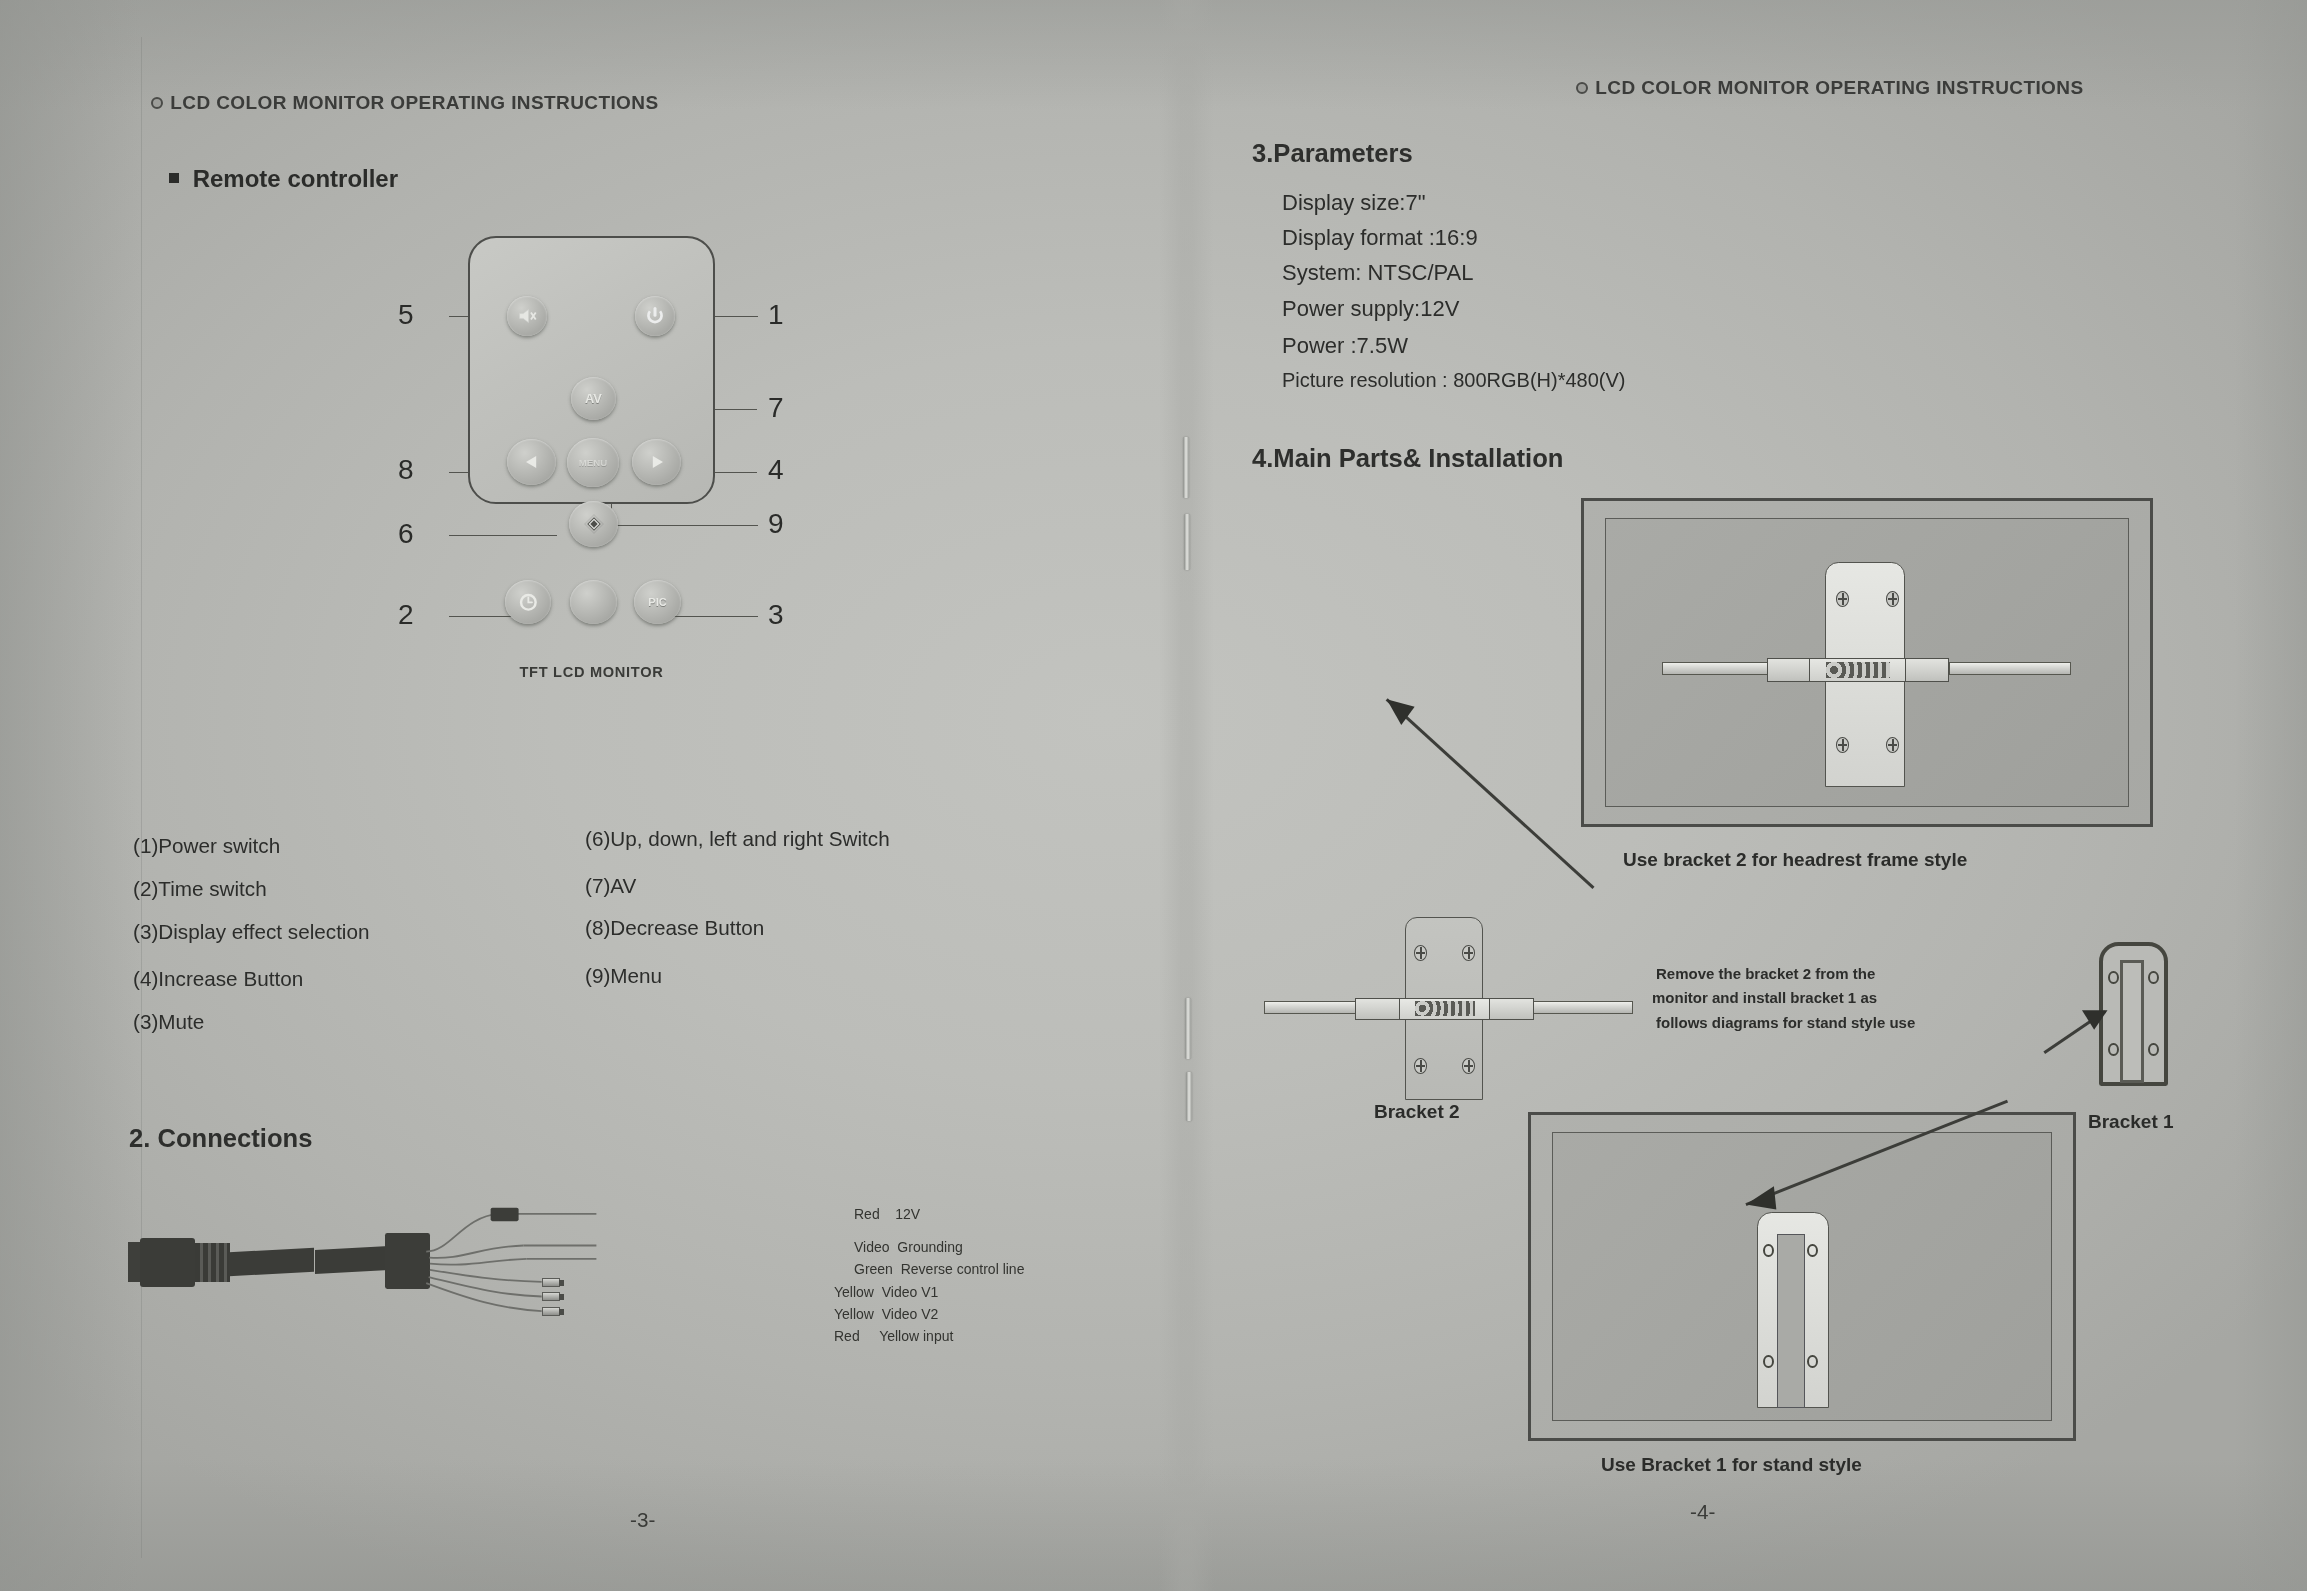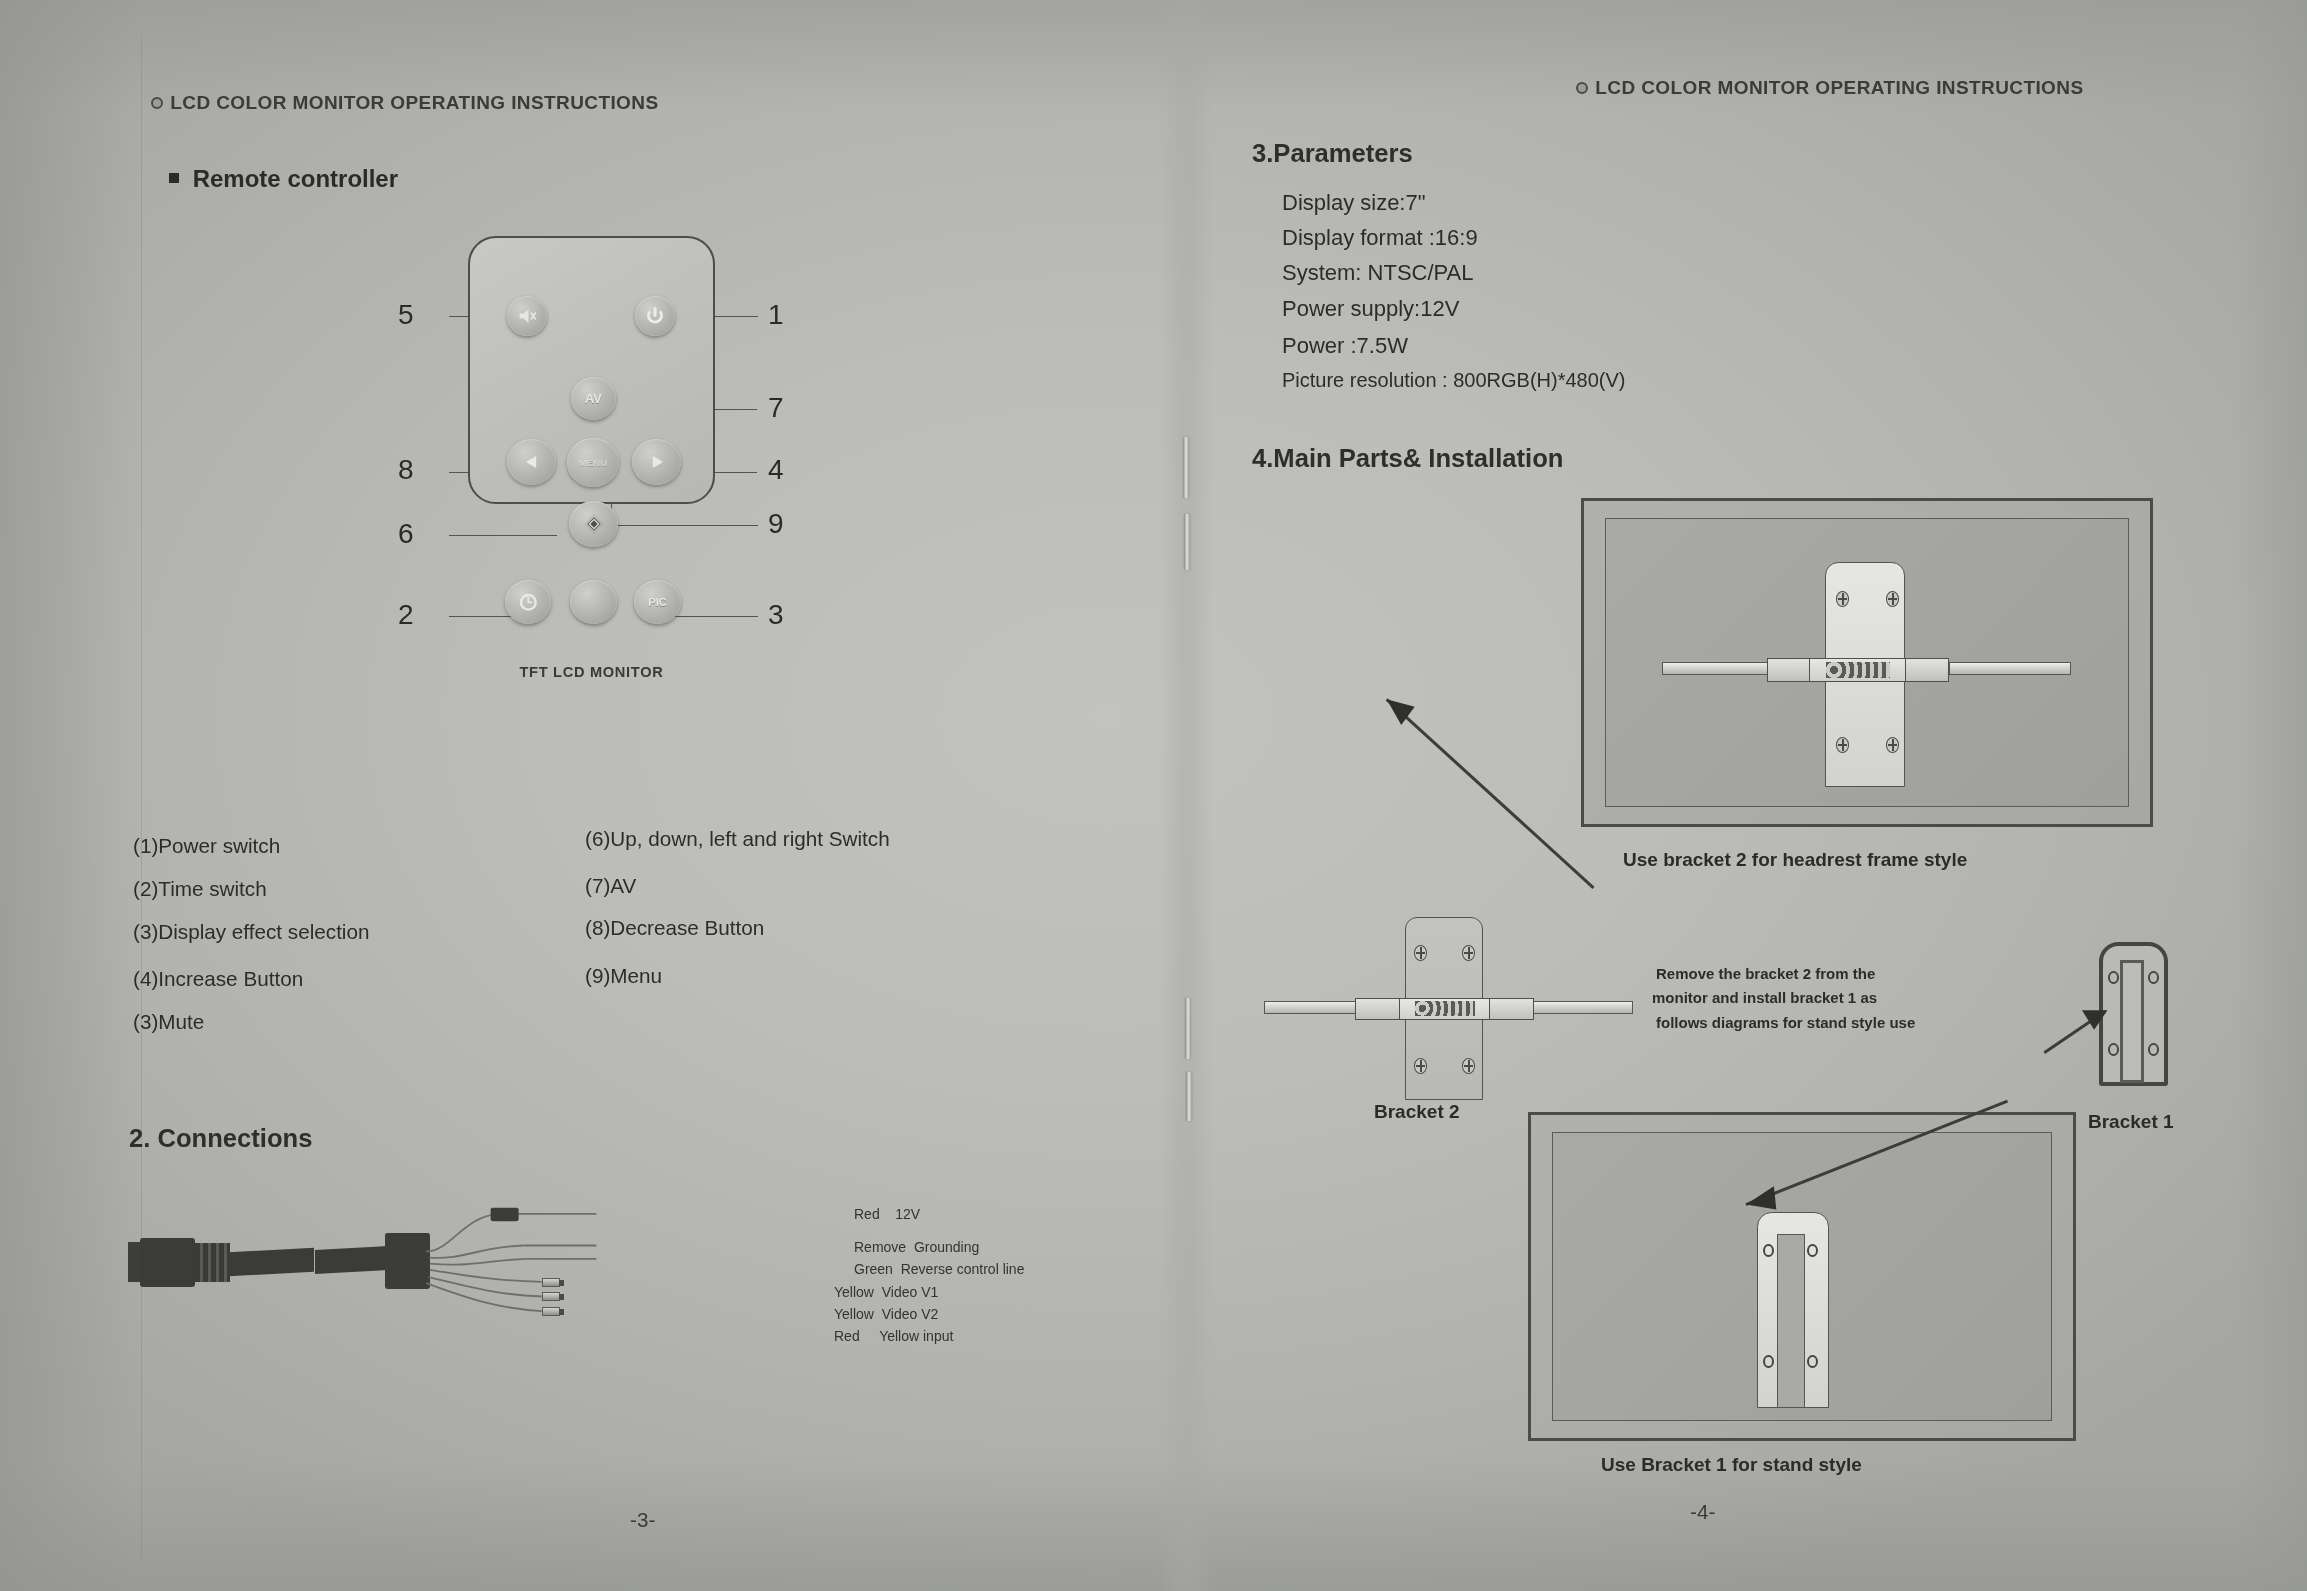--- a/index.html
+++ b/index.html
@@ -406,21 +406,21 @@
 
     <div class="rca" style="left:420px; top:86px;"></div>
     <div class="rca" style="left:420px; top:100px;"></div>
     <div class="rca" style="left:420px; top:115px;"></div>
   </div>
 
   <div class="wire-label" style="left:854px; top:1206px;">
     <span>Red</span>&nbsp;&nbsp;&nbsp;&nbsp;<span>12V</span>
   </div>
   <div class="wire-label" style="left:854px; top:1239px;">
-    <span>Remove</span>&nbsp;&nbsp;<span>Grounding</span>
+    <span>Video</span>&nbsp;&nbsp;<span>Grounding</span>
   </div>
   <div class="wire-label" style="left:854px; top:1261px;">
     <span>Green</span>&nbsp;&nbsp;<span>Reverse control line</span>
   </div>
   <div class="wire-label" style="left:834px; top:1284px;">
     <span>Yellow</span>&nbsp;&nbsp;<span>Video V1</span>
   </div>
   <div class="wire-label" style="left:834px; top:1306px;">
     <span>Yellow</span>&nbsp;&nbsp;<span>Video V2</span>
   </div>

